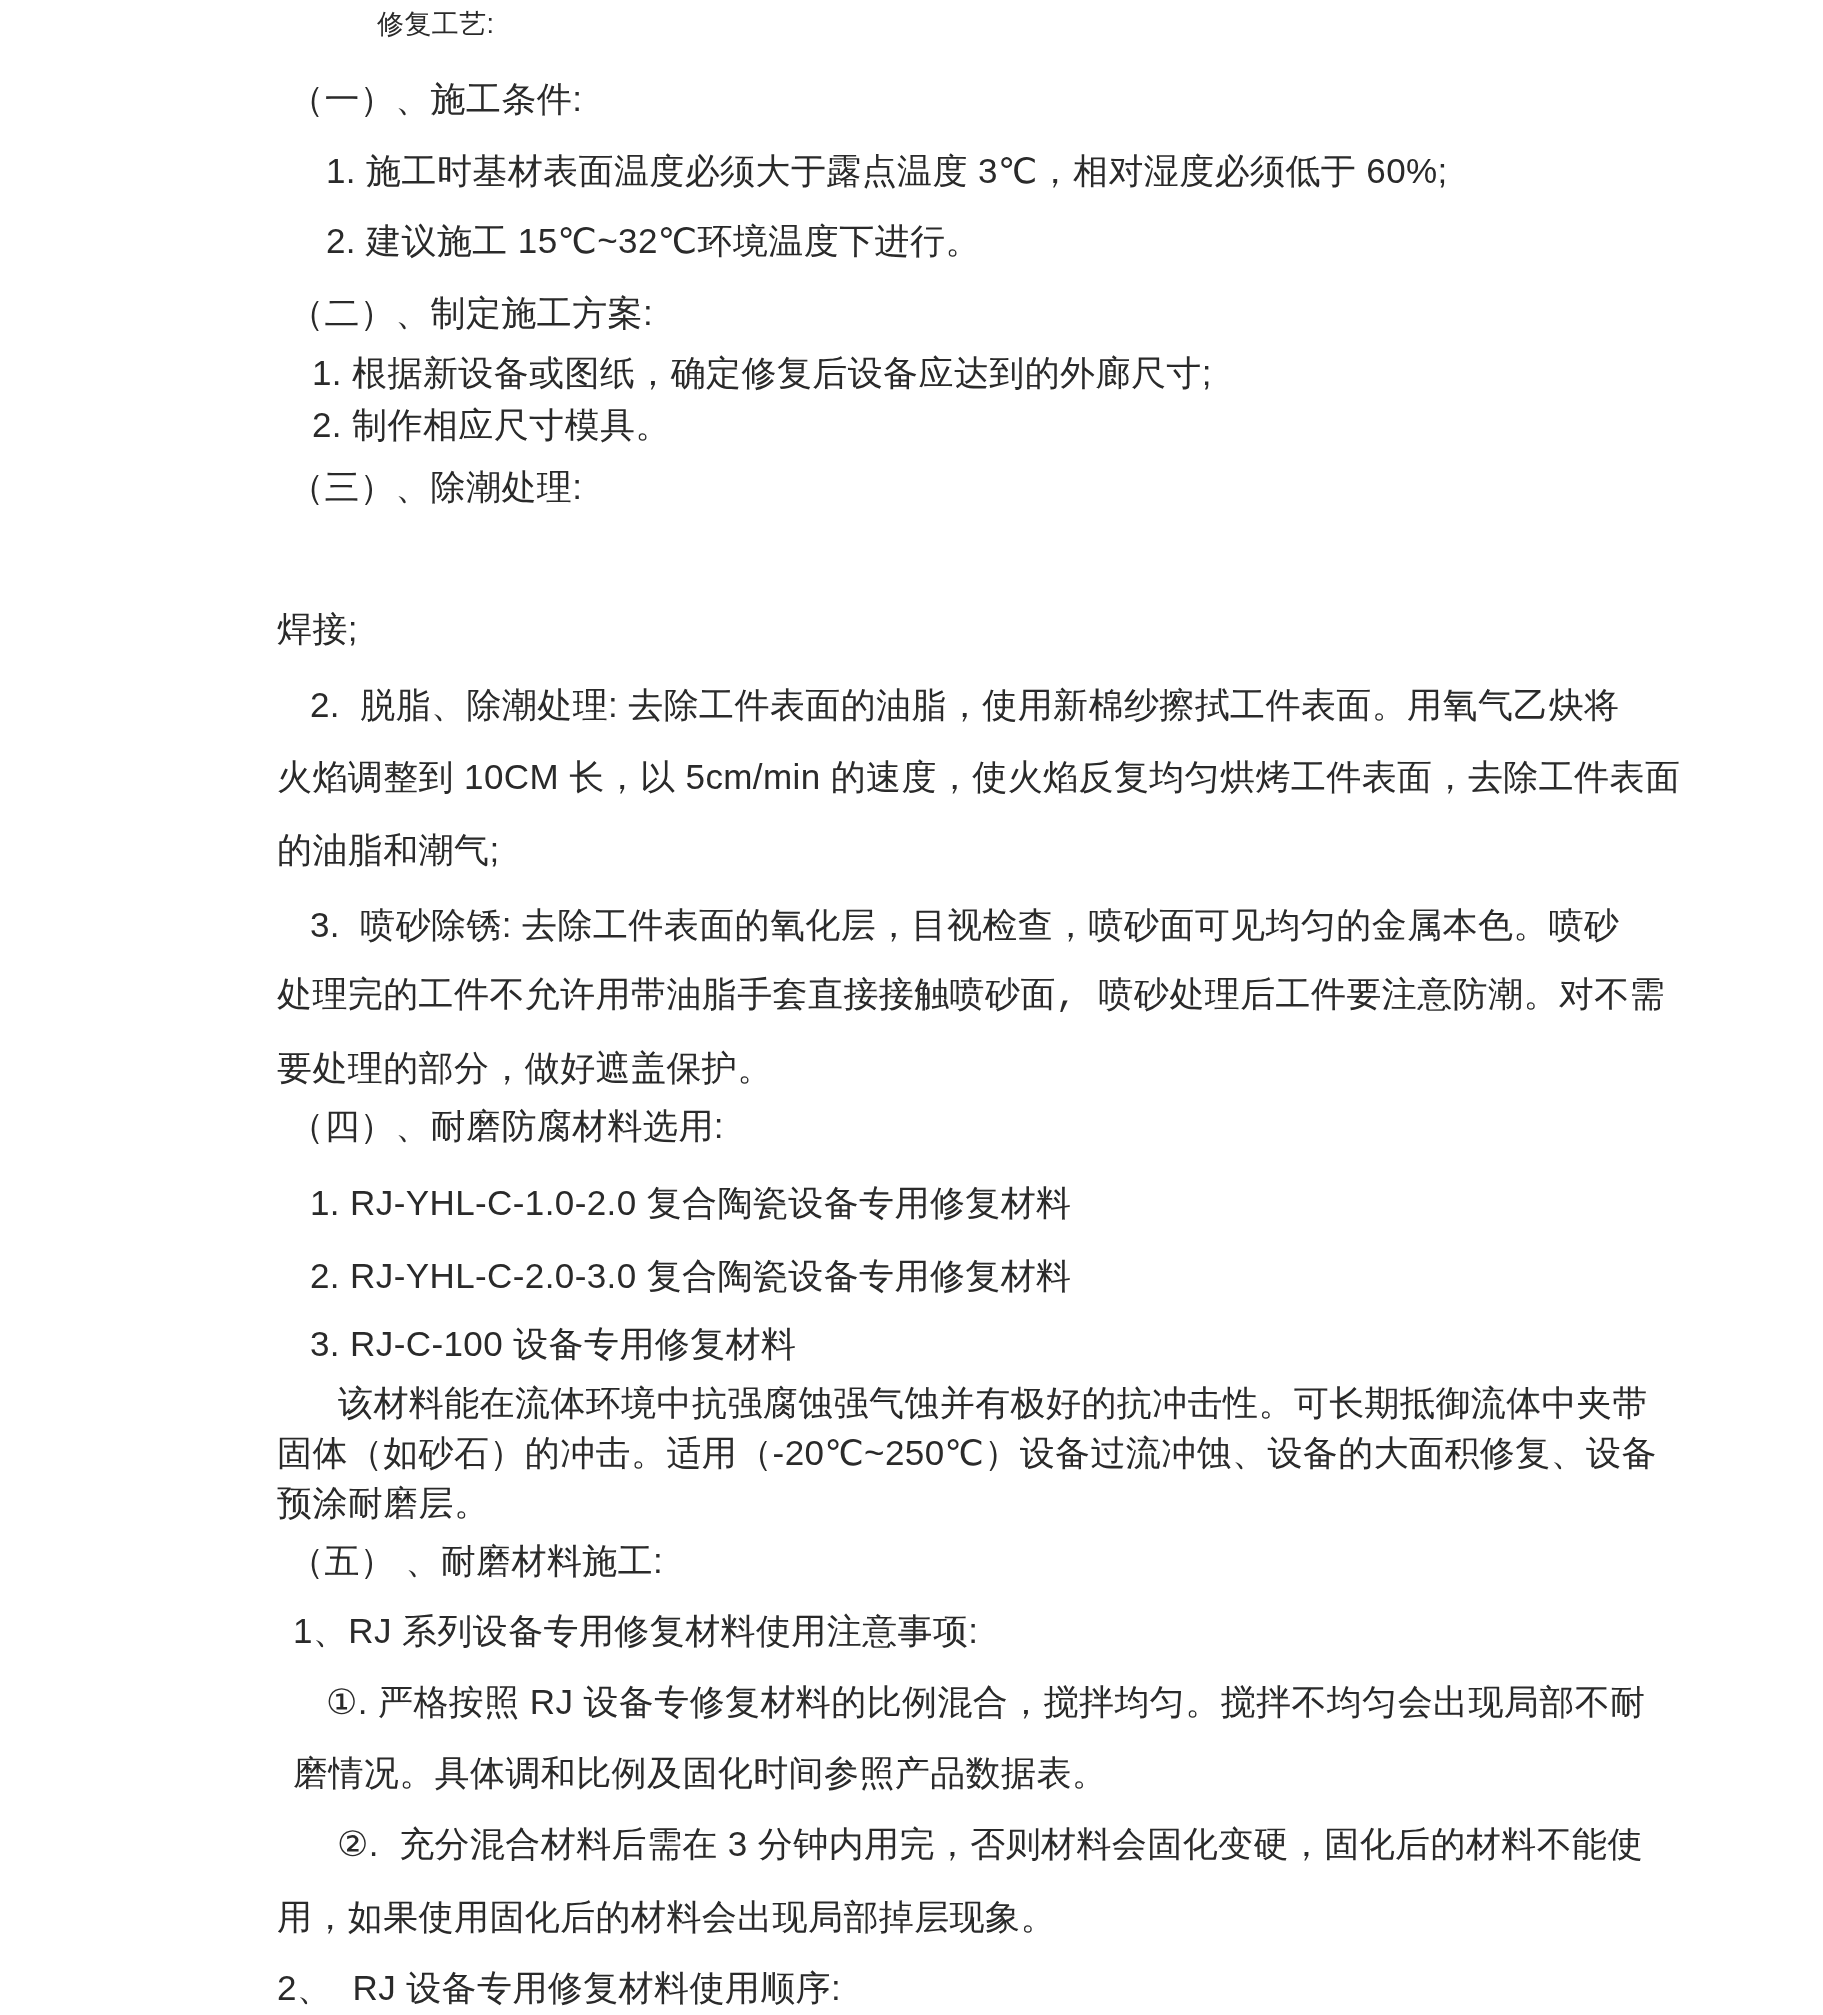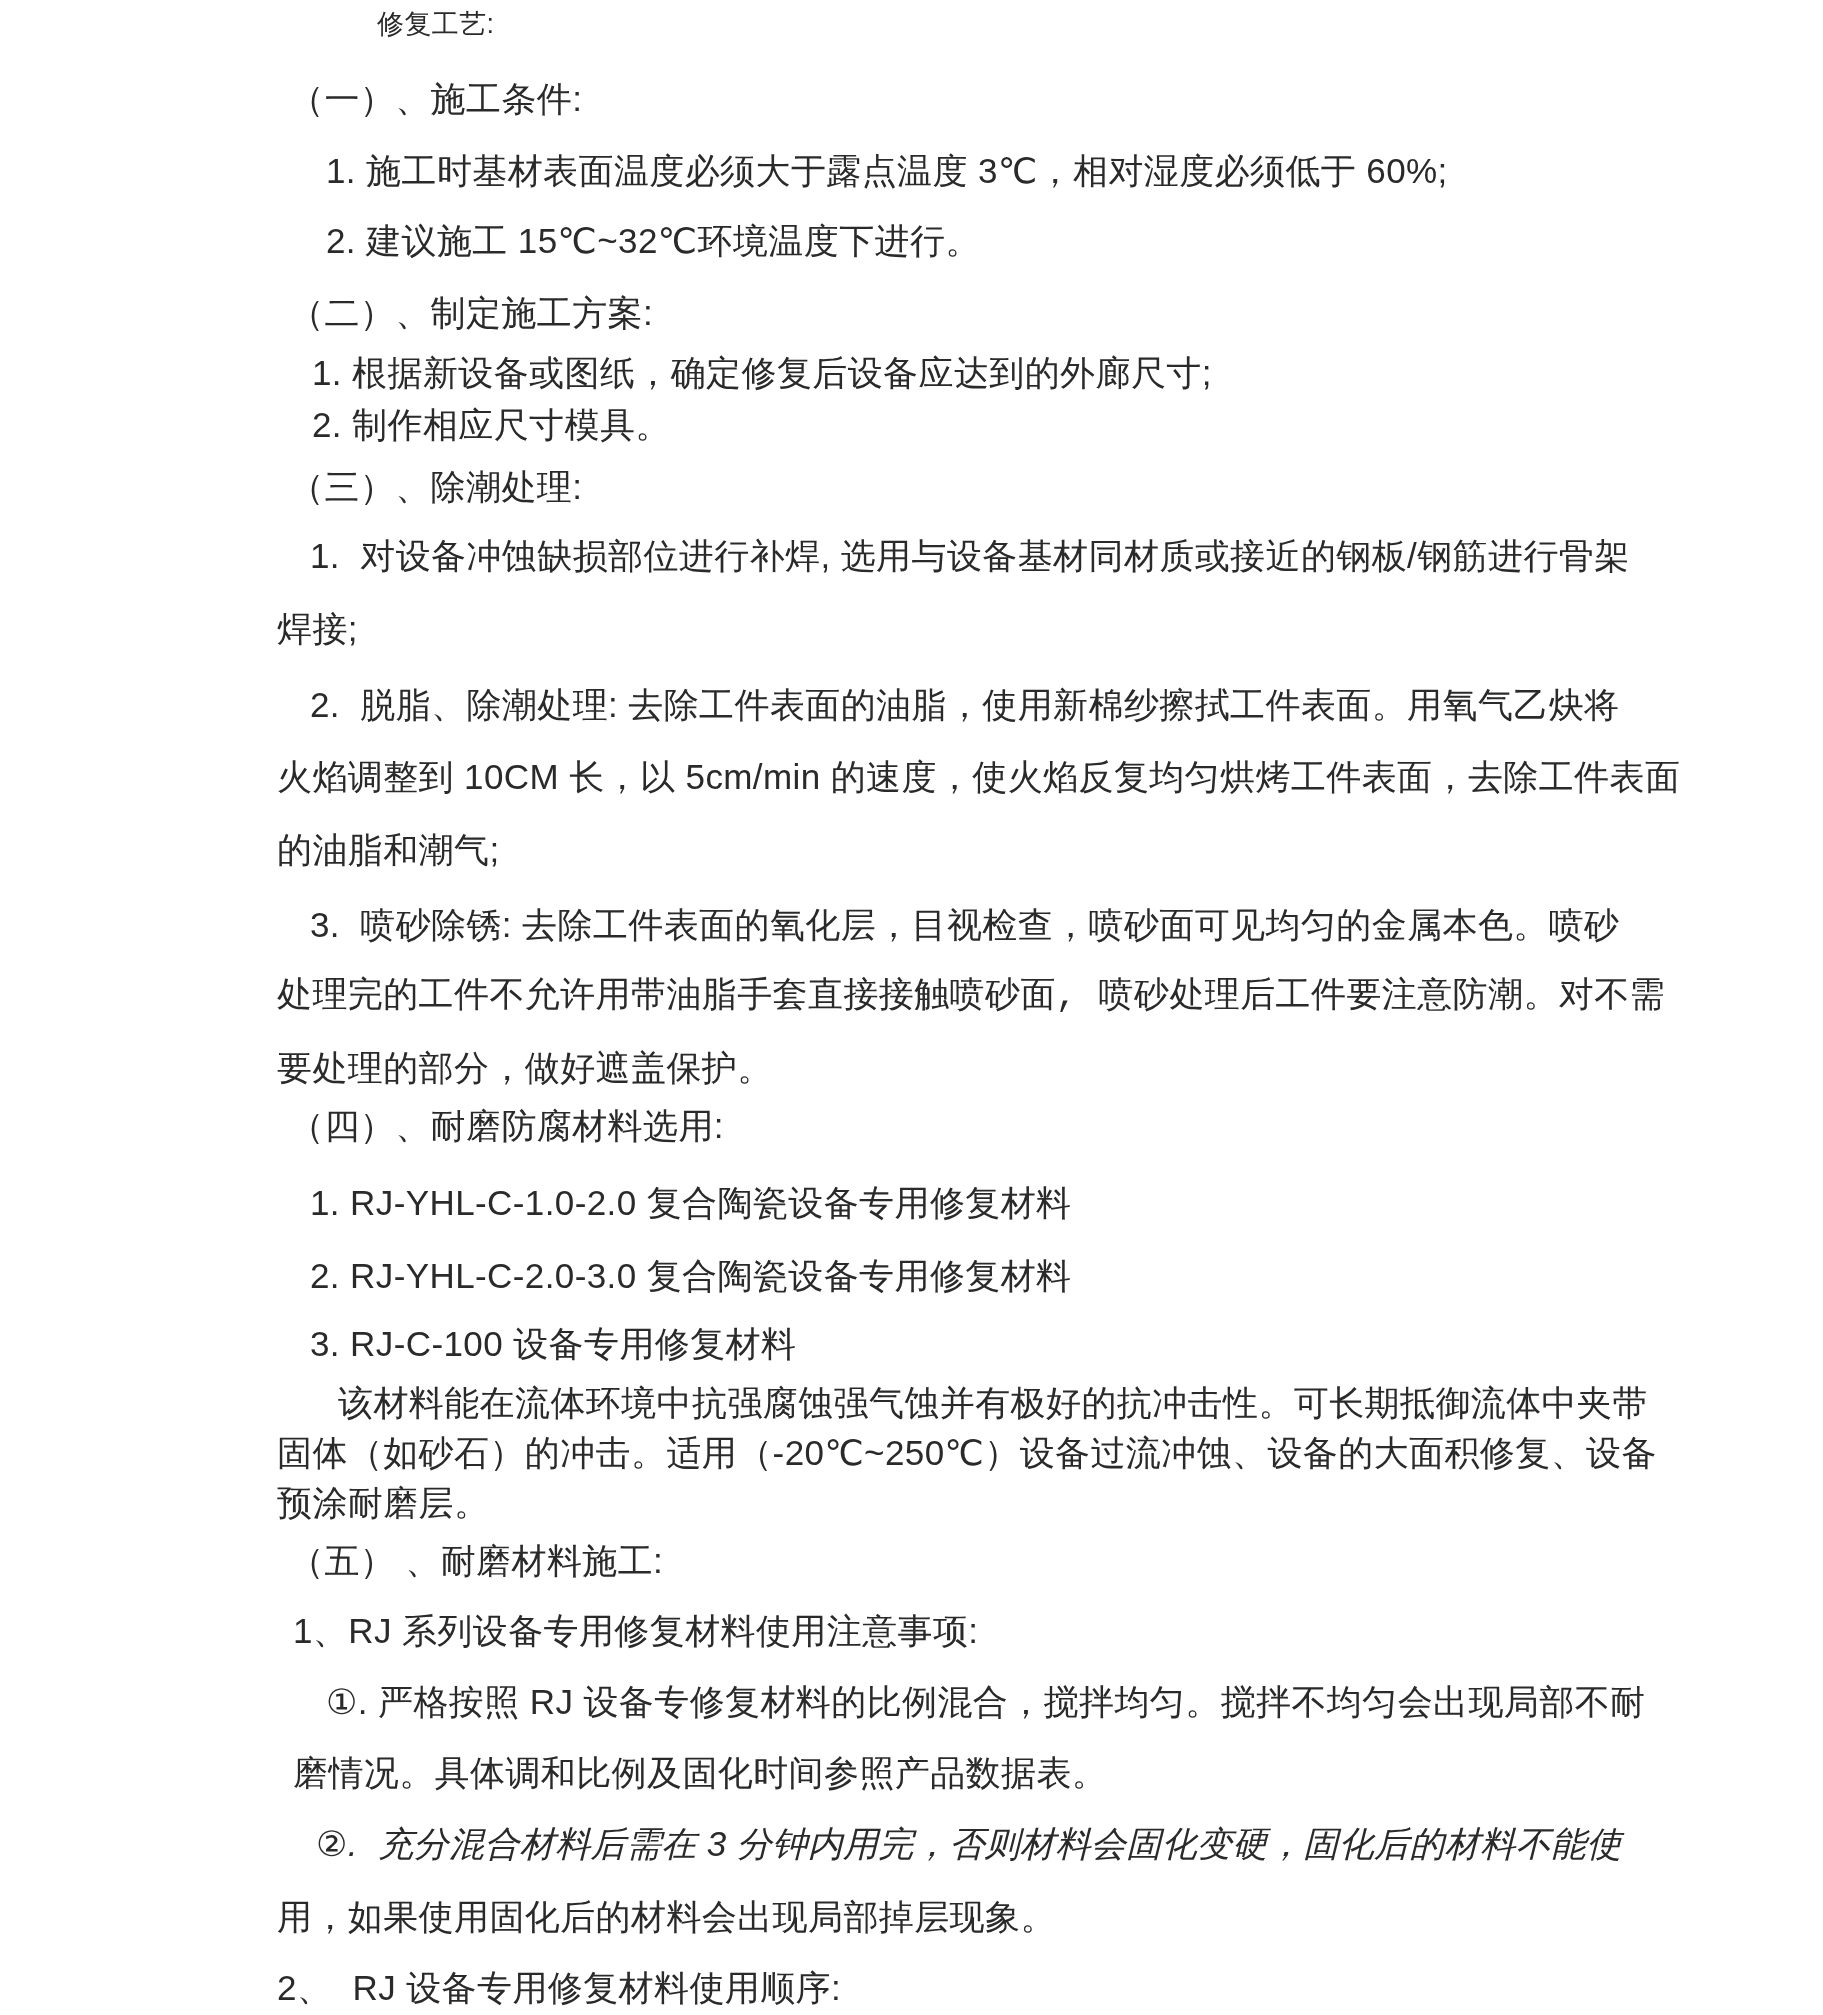--- a/index.html
+++ b/index.html
@@ -31,36 +31,35 @@
 
 <div class="page">
   <div class="line title" style="top:8.8px;   left:377px;">修复工艺:</div>
   <div class="line heading" style="top:79px;  left:289px;">（一）、施工条件:</div>
   <div class="line" style="top:151px;  left:326px;">1. 施工时基材表面温度必须大于露点温度 3℃，相对湿度必须低于 60%;</div>
   <div class="line" style="top:221px;  left:326px;">2. 建议施工 15℃~32℃环境温度下进行。</div>
   <div class="line heading" style="top:293px;  left:289px;">（二）、制定施工方案:</div>
   <div class="line" style="top:353px;  left:312px;">1. 根据新设备或图纸，确定修复后设备应达到的外廊尺寸;</div>
   <div class="line" style="top:405px;  left:312px;">2. 制作相应尺寸模具。</div>
   <div class="line heading" style="top:467px;  left:289px;">（三）、除潮处理:</div>
-  <div class="line" style="top:536px;  left:310px;">1.  对设备冲蚀缺损部位进行补焊, 选用与设备基材同材质或接近的钢板/钢筋进行骨架</div>
   <div class="line" style="top:609px;  left:277px;">焊接;</div>
   <div class="line" style="top:685px;  left:310px;">2.  脱脂、除潮处理: 去除工件表面的油脂，使用新棉纱擦拭工件表面。用氧气乙炔将</div>
   <div class="line" style="top:757px; left:277px;">火焰调整到 10CM 长，以 5cm/min 的速度，使火焰反复均匀烘烤工件表面，去除工件表面</div>
   <div class="line" style="top:830px; left:277px;">的油脂和潮气;</div>
   <div class="line" style="top:905px; left:310px;">3.  喷砂除锈: 去除工件表面的氧化层，目视检查，喷砂面可见均匀的金属本色。喷砂</div>
   <div class="line" style="top:977px; left:277px;font-family:Liberation Mono, monospace;">处理完的工件不允许用带油脂手套直接接触喷砂面, 喷砂处理后工件要注意防潮。对不需</div>
   <div class="line" style="top:1048px; left:277px;">要处理的部分，做好遮盖保护。</div>
   <div class="line heading" style="top:1106px; left:289px;">（四）、耐磨防腐材料选用:</div>
   <div class="line" style="top:1183px; left:310px;">1. RJ-YHL-C-1.0-2.0 复合陶瓷设备专用修复材料</div>
   <div class="line" style="top:1256px; left:310px;">2. RJ-YHL-C-2.0-3.0 复合陶瓷设备专用修复材料</div>
   <div class="line" style="top:1324px; left:310px;">3. RJ-C-100 设备专用修复材料</div>
   <div class="line" style="top:1383px; left:338px;">该材料能在流体环境中抗强腐蚀强气蚀并有极好的抗冲击性。可长期抵御流体中夹带</div>
   <div class="line" style="top:1433px; left:277px;">固体（如砂石）的冲击。适用（-20℃~250℃）设备过流冲蚀、设备的大面积修复、设备</div>
   <div class="line" style="top:1483px; left:277px;">预涂耐磨层。</div>
   <div class="line heading" style="top:1541px; left:289px;">（五） 、耐磨材料施工:</div>
   <div class="line" style="top:1611px; left:293px;">1、RJ 系列设备专用修复材料使用注意事项:</div>
   <div class="line" style="top:1682px; left:326px;">①. 严格按照 RJ 设备专修复材料的比例混合，搅拌均匀。搅拌不均匀会出现局部不耐</div>
   <div class="line" style="top:1753px; left:293px;">磨情况。具体调和比例及固化时间参照产品数据表。</div>
-  <div class="line" style="top:1824px; left:316px;font-style:italic;">②.  充分混合材料后需在 3 分钟内用完，否则材料会固化变硬，固化后的材料不能使</div>
+  <div class="line" style="top:1824px; left:337px;">②.  充分混合材料后需在 3 分钟内用完，否则材料会固化变硬，固化后的材料不能使</div>
   <div class="line" style="top:1897px; left:277px;">用，如果使用固化后的材料会出现局部掉层现象。</div>
   <div class="line" style="top:1968px; left:277px;">2、  RJ 设备专用修复材料使用顺序:</div>
 </div>
 
 
 </body></html>

